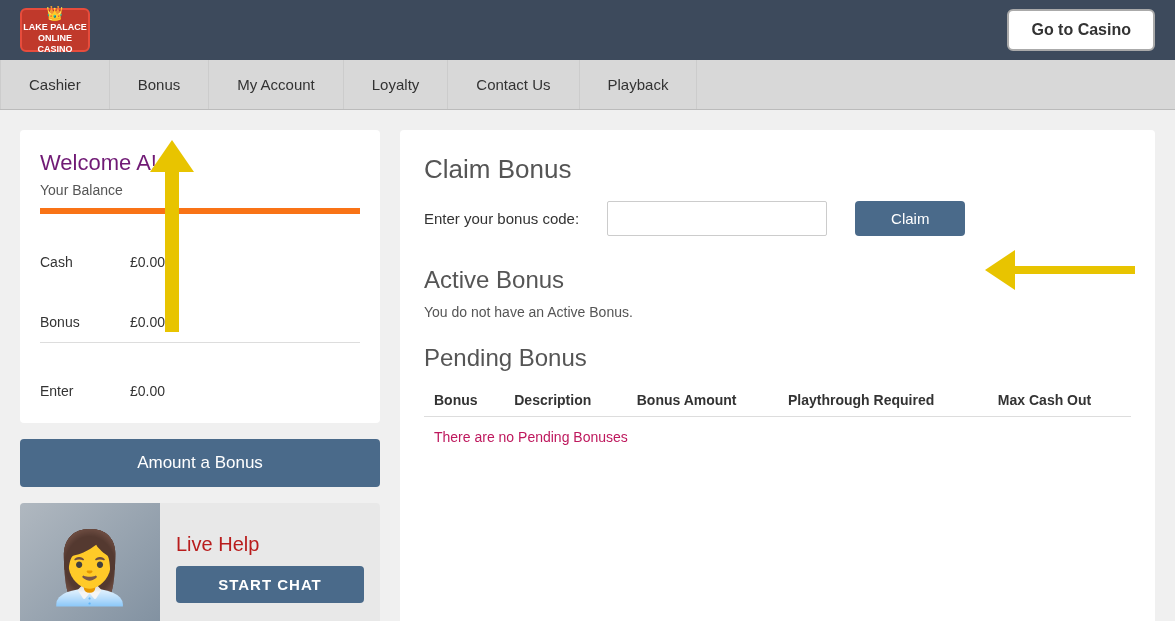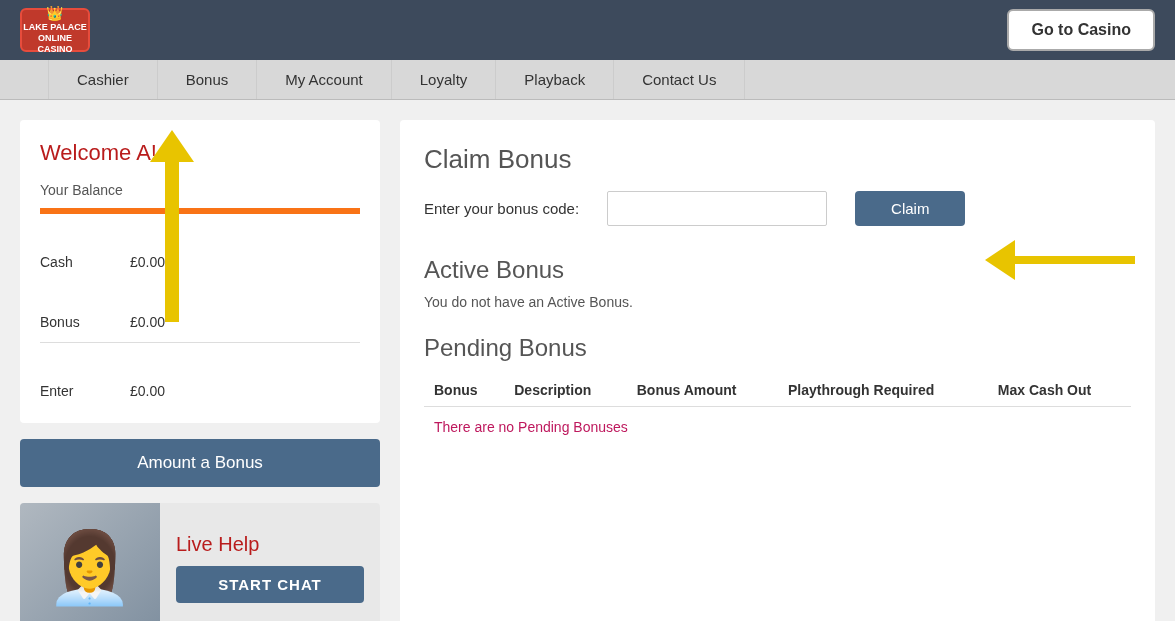--- a/index.html
+++ b/index.html
@@ -45,22 +45,21 @@
       font-weight: bold;
       cursor: pointer;
     }
 
     
     .nav {
       background: #d8d8d8;
       border-bottom: 1px solid #bbb;
       display: flex;
       align-items: stretch;
-      height: 40px;
-      padding-left: 48px;
+      height: 50px;
     }
     .nav-item {
       padding: 0 28px;
       display: flex;
       align-items: center;
       font-size: 15px;
       color: #333;
       cursor: pointer;
       border-right: 1px solid #ccc;
       white-space: nowrap;
@@ -82,22 +81,22 @@
 
     .welcome-card {
       background: white;
       border-radius: 4px;
       padding: 20px;
       margin-bottom: 16px;
       position: relative;
     }
     .welcome-title {
       font-size: 22px;
-      color: #b91c1c;
-      margin-bottom: 16px;
+      color: #701a75;
+      margin-bottom: 6px;
     }
     .balance-label {
       font-size: 14px;
       color: #555;
       border-bottom: 6px solid #f97316;
       padding-bottom: 10px;
       margin-bottom: 10px;
     }
     .balance-row {
       display: flex;
@@ -316,22 +315,22 @@
     </div>
   </div>
   <button class="go-casino-btn">Go to Casino</button>
 </div>
 
 <nav class="nav">
   <div class="nav-item">Cashier</div>
   <div class="nav-item">Bonus</div>
   <div class="nav-item">My Account</div>
   <div class="nav-item">Loyalty</div>
+  <div class="nav-item">Contact Us</div>
   <div class="nav-item">Playback</div>
-  <div class="nav-item">Contact Us</div>
 </nav>
 
 <div class="main">
 
   <div class="left-panel">
 
     
     <div class="welcome-card">
 
       <div class="up-arrow-container">

